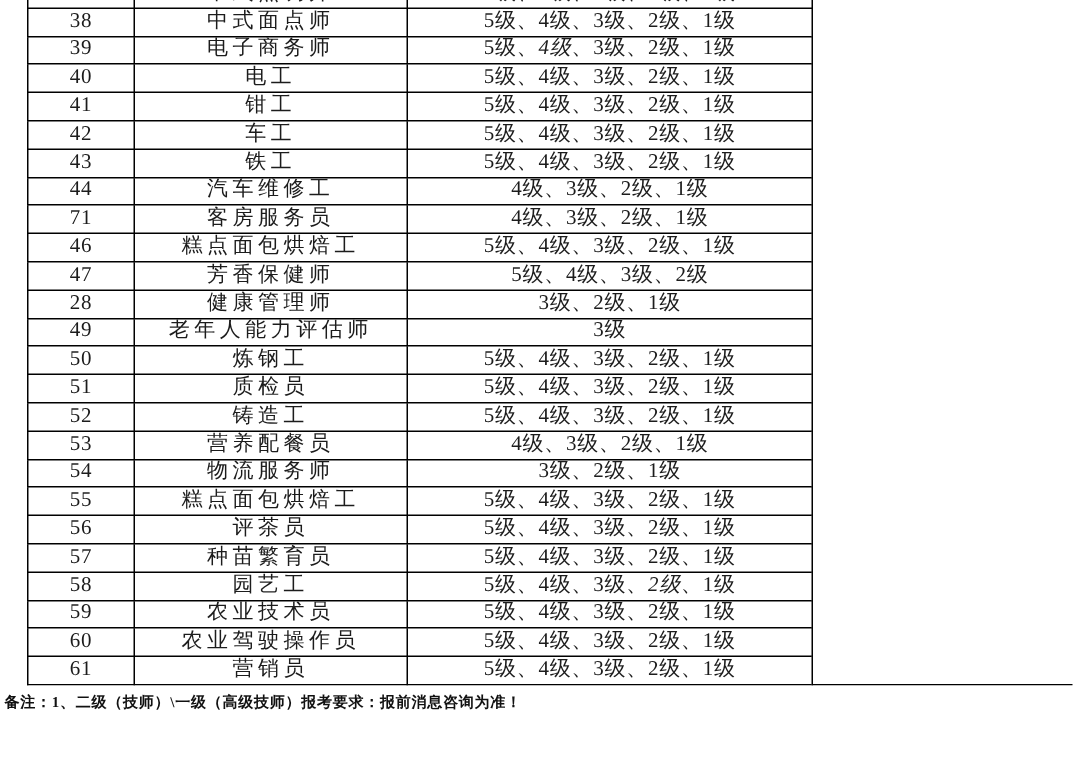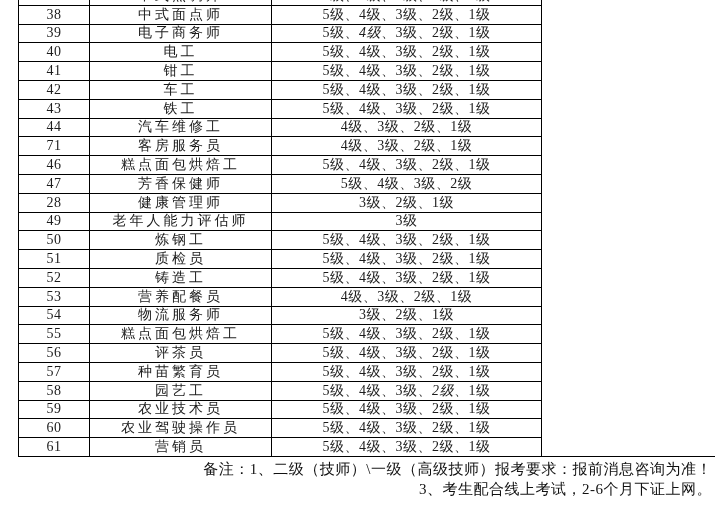--- a/index.html
+++ b/index.html
@@ -19,23 +19,22 @@
     text-align:center;vertical-align:middle;
     font-size:14px;line-height:1;white-space:nowrap;overflow:hidden;
   }
   td.num{letter-spacing:0.5px;}
   td.occ{letter-spacing:3px;}
   td.lvl{letter-spacing:0.5px;}
   td.empty{background:#ffffff;}
   .it{font-style:italic;}
   .notes{
     position:absolute;left:3px;top:459px;width:709px;
-    font-weight:normal;font-size:15px;line-height:20px;letter-spacing:0.5px;
+    font-weight:bold;font-size:10px;line-height:20px;letter-spacing:0.5px;
     color:#111111;
-    text-align:right;
   }
   .note-line{white-space:nowrap;}
 </style>
 </head>
 <body>
 
 <div class="table-clip">
   <table class="roster">
     <colgroup>
       <col style="width:71px">
@@ -169,14 +168,13 @@
           <td class="num">61</td>
           <td class="occ">营销员</td>
           <td class="lvl"><span>5级、4级、3级、2级、1级</span></td>
         </tr>
       </tbody>
   </table>
 </div>
 
 <div class="notes">
   <div class="note-line">备注：1、二级（技师）\一级（高级技师）报考要求：报前消息咨询为准！</div>
-  <div class="note-line">3、考生配合线上考试，2-6个月下证上网。</div>
 </div>
 
 </body></html>

